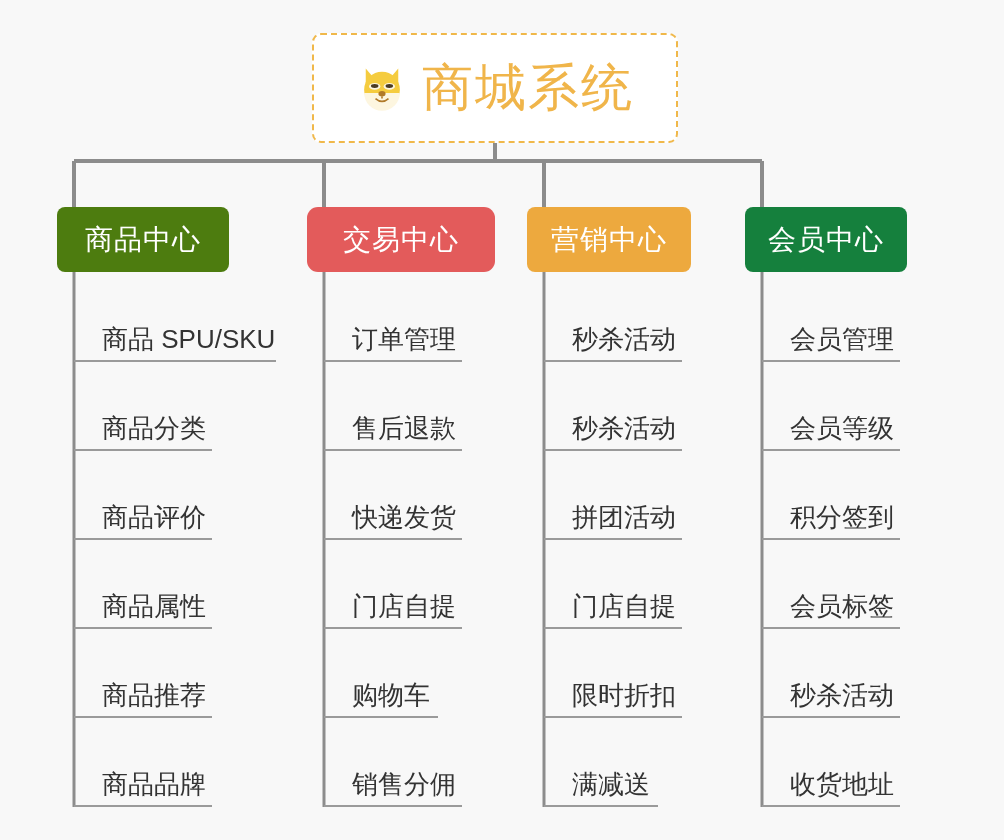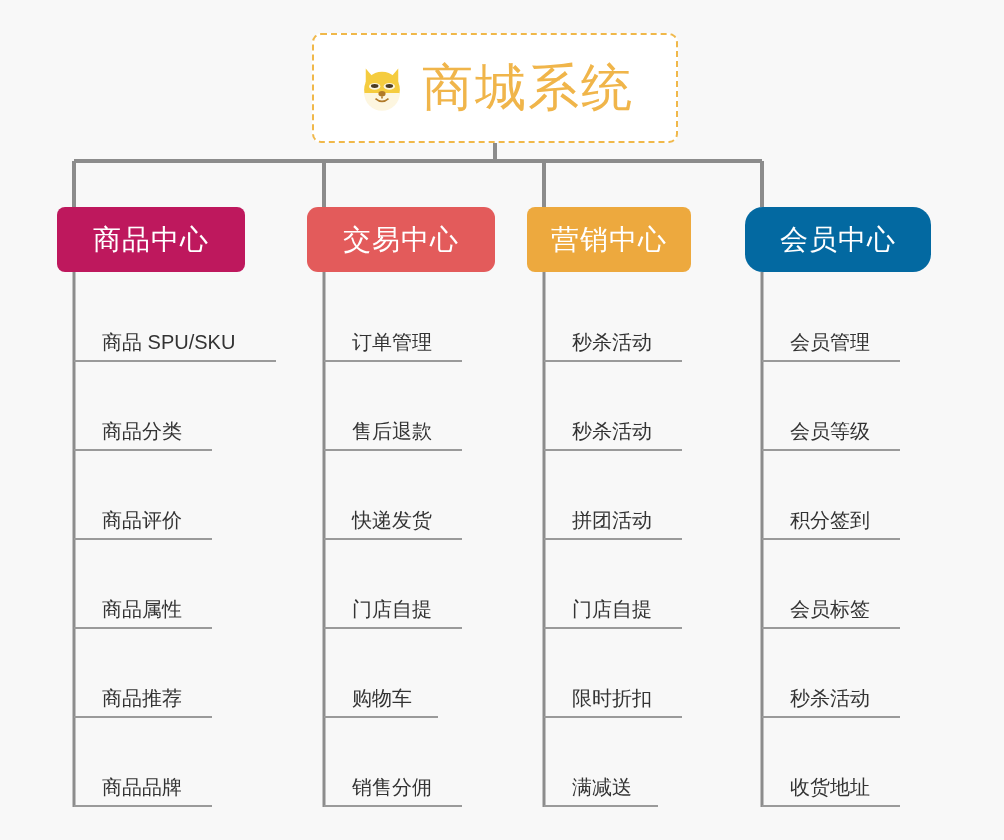--- a/index.html
+++ b/index.html
@@ -82,21 +82,21 @@
     position: absolute;
   }
   .leaf-row {
     position: relative;
     height: 89px;
   }
   .leaf-label {
     position: absolute;
     left: 28px;
     bottom: 10px;
-    font-size: 20px;
+    font-size: 26px;
     color: #333333;
     white-space: nowrap;
     line-height: 1;
   }
   .leaf-underline {
     position: absolute;
     left: 0;
     bottom: 0;
     height: 2px;
     background: #9a9a9a;
@@ -133,21 +133,21 @@
         <ellipse cx="41" cy="29.5" rx="4.6" ry="2.4" fill="#4a3a22"></ellipse>
         <ellipse cx="32" cy="39" rx="4.4" ry="3.2" fill="#b07a2a"></ellipse>
         <path d="M32 42 L32 45" stroke="#b07a2a" stroke-width="2" fill="none"></path>
         <path d="M24 45 q8 7 16 0" stroke="#b07a2a" stroke-width="2" fill="none"></path>
       </svg>
     </span>
     <span id="root-title">商城系统</span>
   </div>
 
   <div id="branches">
-      <div class="cat-box" style="left: 57px; width: 188px; background: #be185d;">
+      <div class="cat-box" style="left: 57px; width: 172px; background: #4d7c0f;">
         <span>商品中心</span>
       </div>
       <div class="leaf-col" style="left: 74px; top: 273px;">
         <div class="leaf-row">
           <span class="leaf-label">商品 SPU/SKU</span>
           <div class="leaf-underline" style="width: 202px;"></div>
         </div>
         <div class="leaf-row">
           <span class="leaf-label">商品分类</span>
           <div class="leaf-underline" style="width: 138px;"></div>
@@ -220,21 +220,21 @@
         </div>
         <div class="leaf-row">
           <span class="leaf-label">限时折扣</span>
           <div class="leaf-underline" style="width: 138px;"></div>
         </div>
         <div class="leaf-row">
           <span class="leaf-label">满减送</span>
           <div class="leaf-underline" style="width: 114px;"></div>
         </div>
       </div>
-      <div class="cat-box" style="left: 745px; width: 186px; background: #0369a1; border-radius: 18px;">
+      <div class="cat-box" style="left: 745px; width: 162px; background: #15803d;">
         <span>会员中心</span>
       </div>
       <div class="leaf-col" style="left: 762px; top: 273px;">
         <div class="leaf-row">
           <span class="leaf-label">会员管理</span>
           <div class="leaf-underline" style="width: 138px;"></div>
         </div>
         <div class="leaf-row">
           <span class="leaf-label">会员等级</span>
           <div class="leaf-underline" style="width: 138px;"></div>

